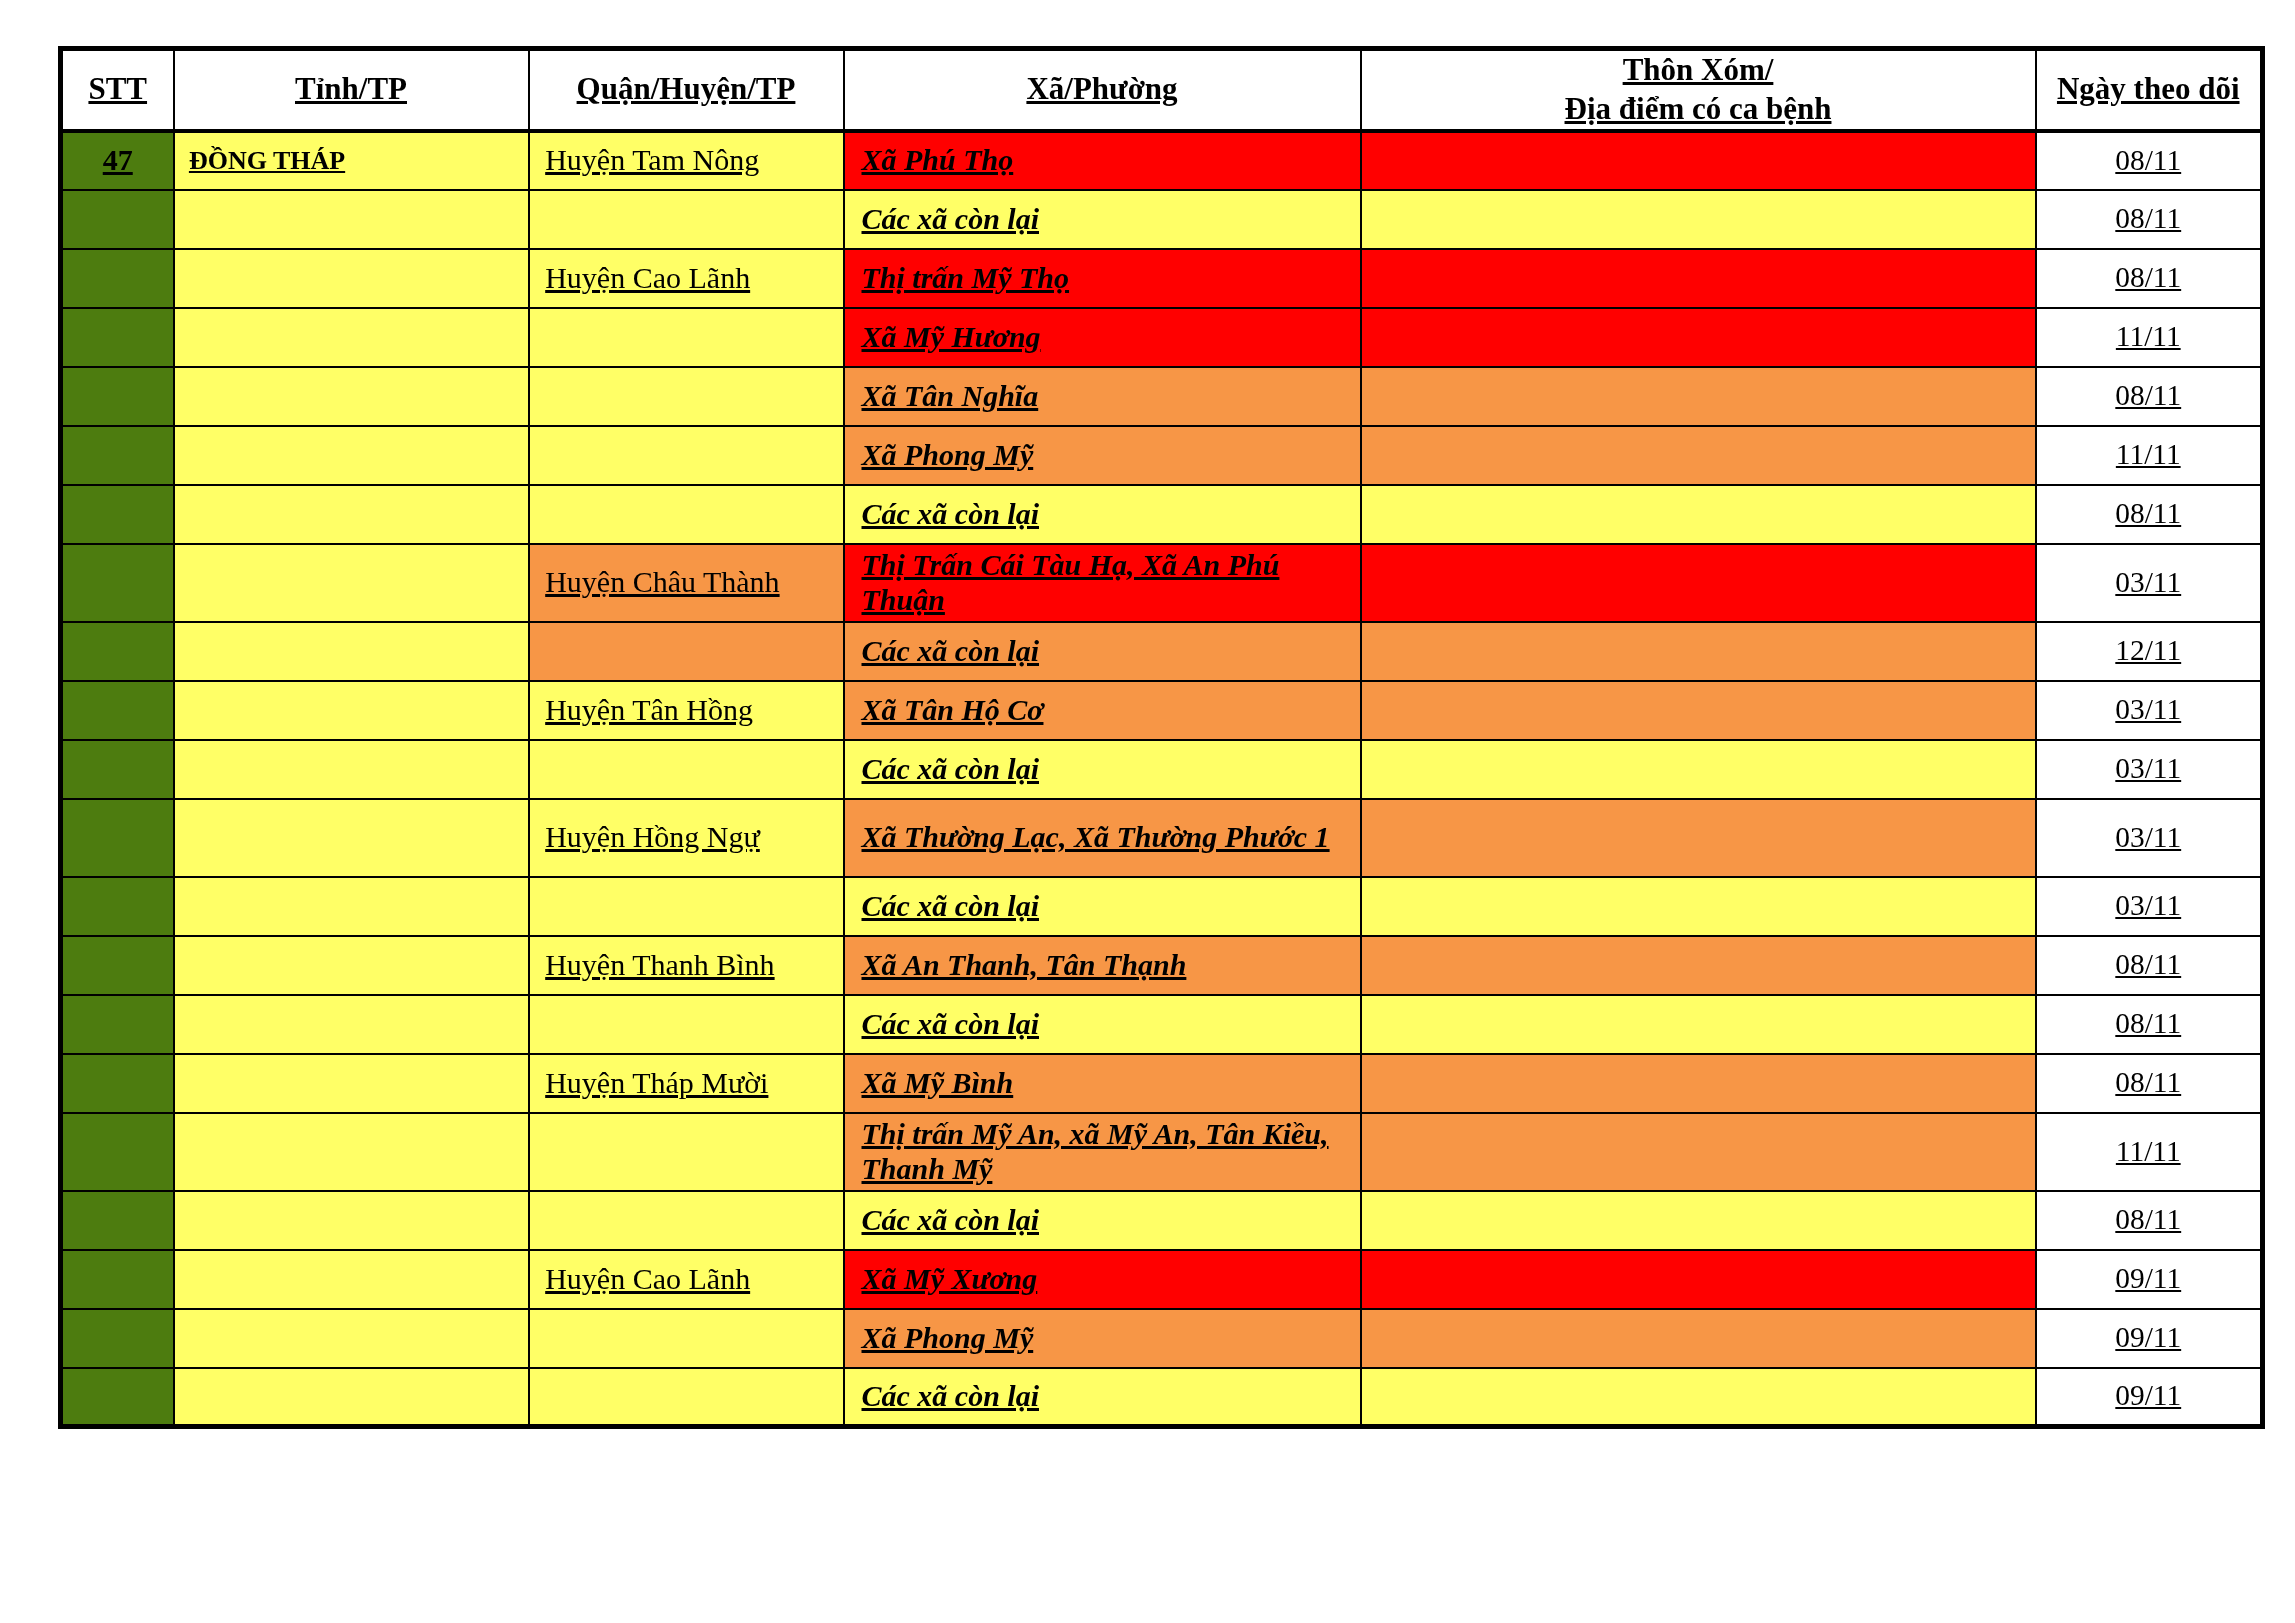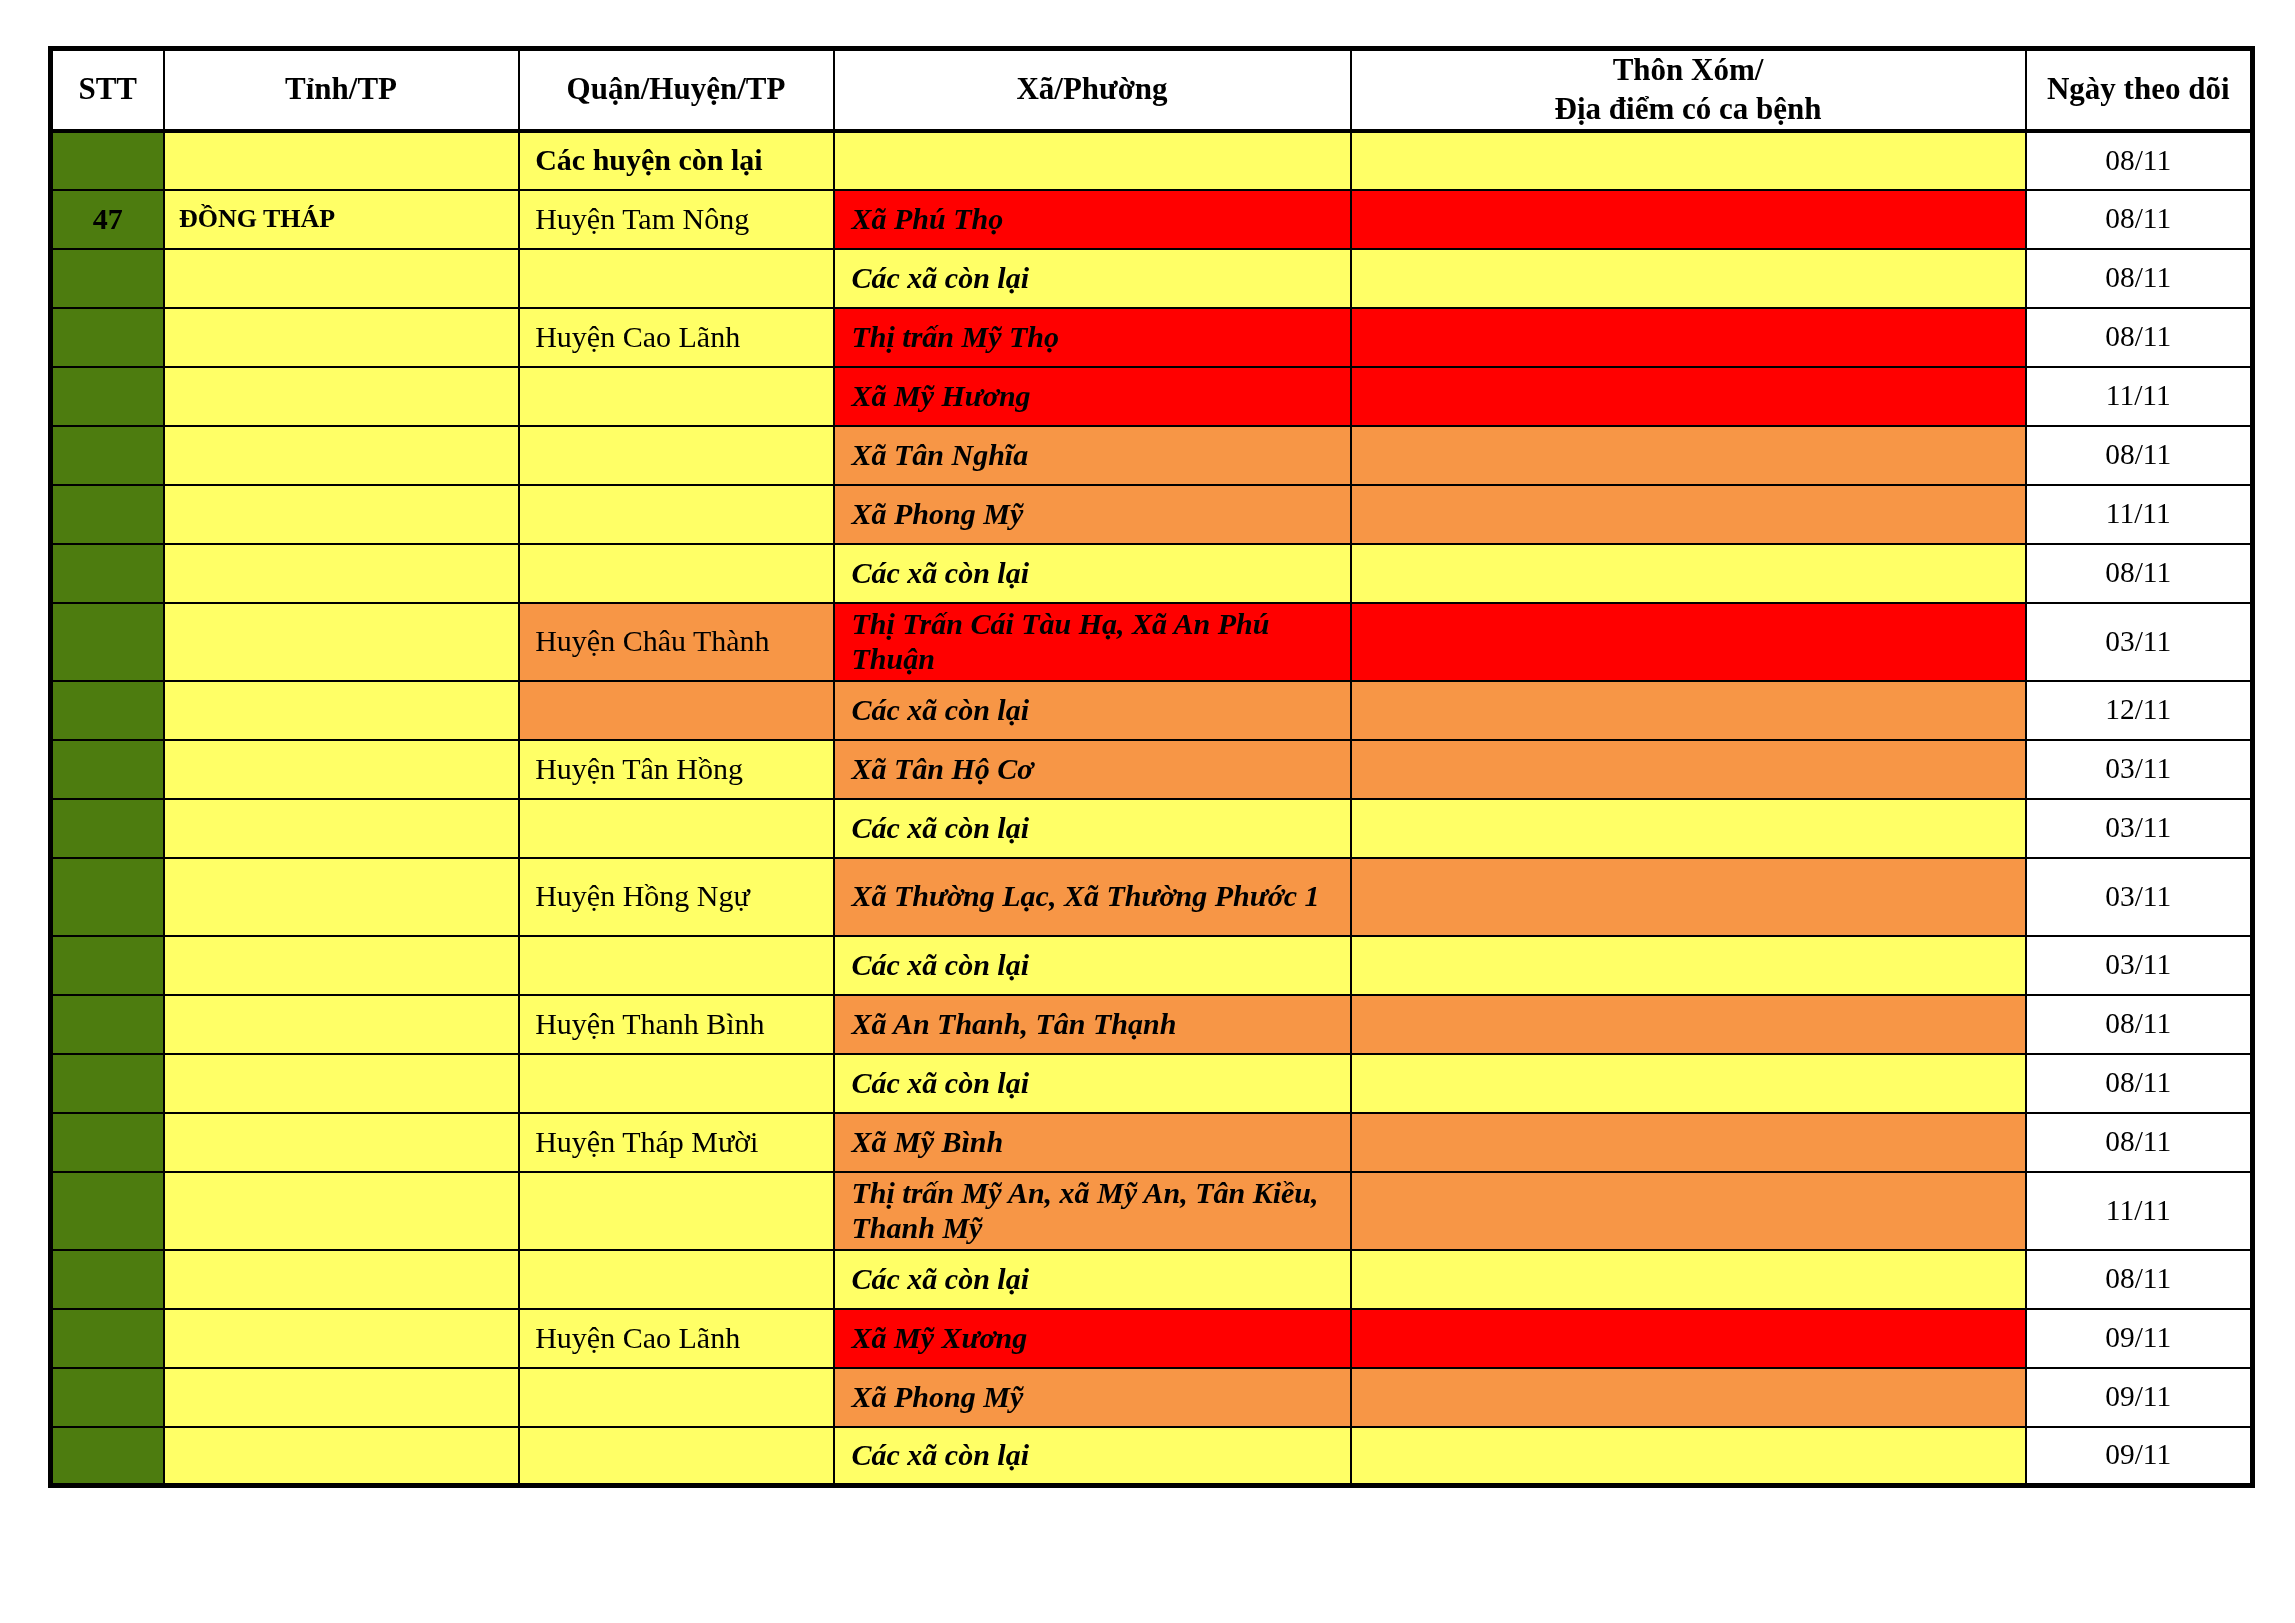--- a/index.html
+++ b/index.html
@@ -15,26 +15,27 @@
     color: #000000;
   }
   .sheet {
     position: absolute;
     left: 0; top: 0;
     width: 2295px;
     height: 1623px;
   }
   table.track {
     position: absolute;
-    left: 48px;
+    left: 58px;
     top: 46px;
     width: 2203px;
     border-collapse: collapse;
     table-layout: fixed;
     border: 5.2px solid #000;
+    text-decoration: underline;
   }
   col.c1 { width: 113px; }
   col.c2 { width: 355px; }
   col.c3 { width: 315px; }
   col.c4 { width: 517px; }
   col.c5 { width: 675px; }
   col.c6 { width: 227px; }
 
   th, td {
     border: 2.6px solid #000;
@@ -94,28 +95,20 @@
         <th>Tỉnh/TP</th>
         <th>Quận/Huyện/TP</th>
         <th>Xã/Phường</th>
         <th>Thôn Xóm/
 Địa điểm có ca bệnh</th>
         <th>Ngày theo dõi</th>
       </tr>
     </thead>
     <tbody>
         <tr>
-    <td class="c-stt"></td>
-    <td class="c-prov bg-yellow"></td>
-    <td class="c-dist bg-yellow bold">Các huyện còn lại</td>
-    <td class="c-comm bg-yellow"></td>
-    <td class="c-loc bg-yellow"></td>
-    <td class="c-date">08/11</td>
-  </tr>
-        <tr>
     <td class="c-stt">47</td>
     <td class="c-prov bg-yellow">ĐỒNG THÁP</td>
     <td class="c-dist bg-yellow">Huyện Tam Nông</td>
     <td class="c-comm bg-red">Xã Phú Thọ</td>
     <td class="c-loc bg-red"></td>
     <td class="c-date">08/11</td>
   </tr>
         <tr>
     <td class="c-stt"></td>
     <td class="c-prov bg-yellow"></td>

